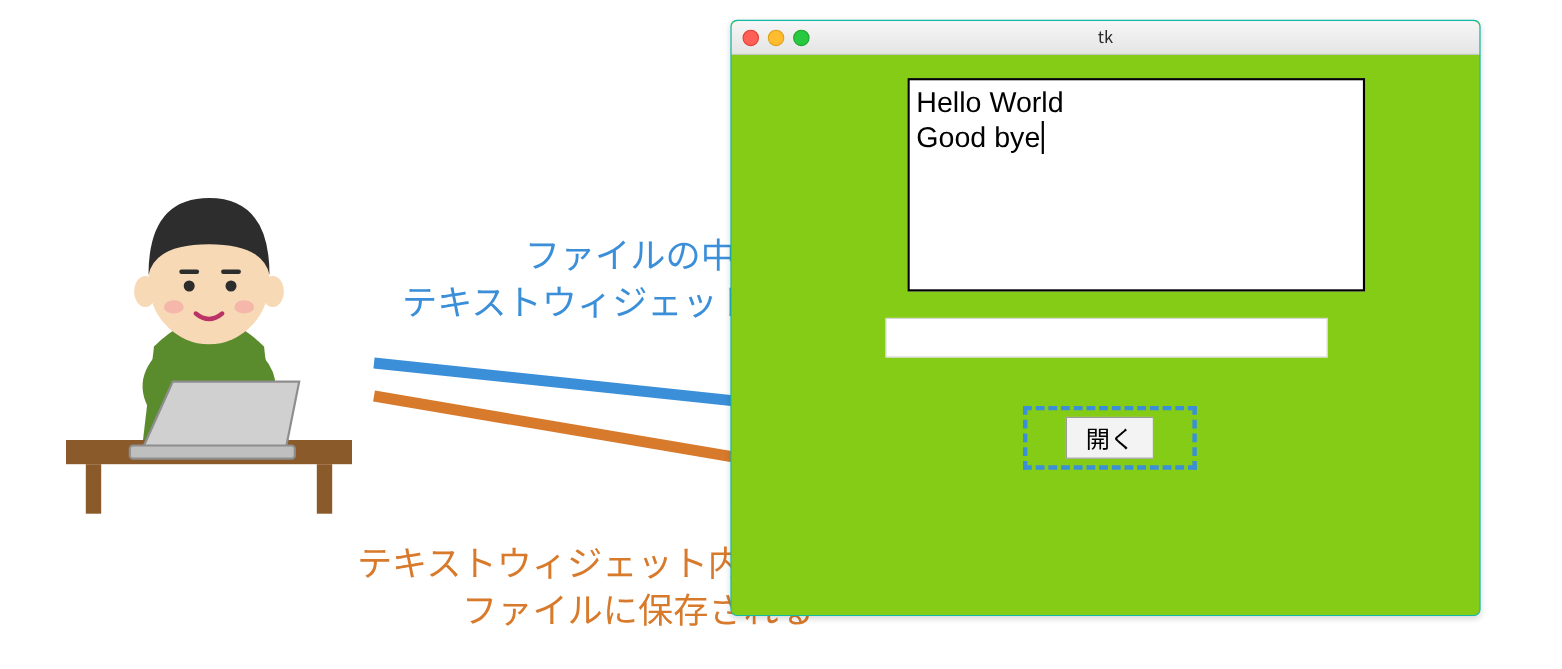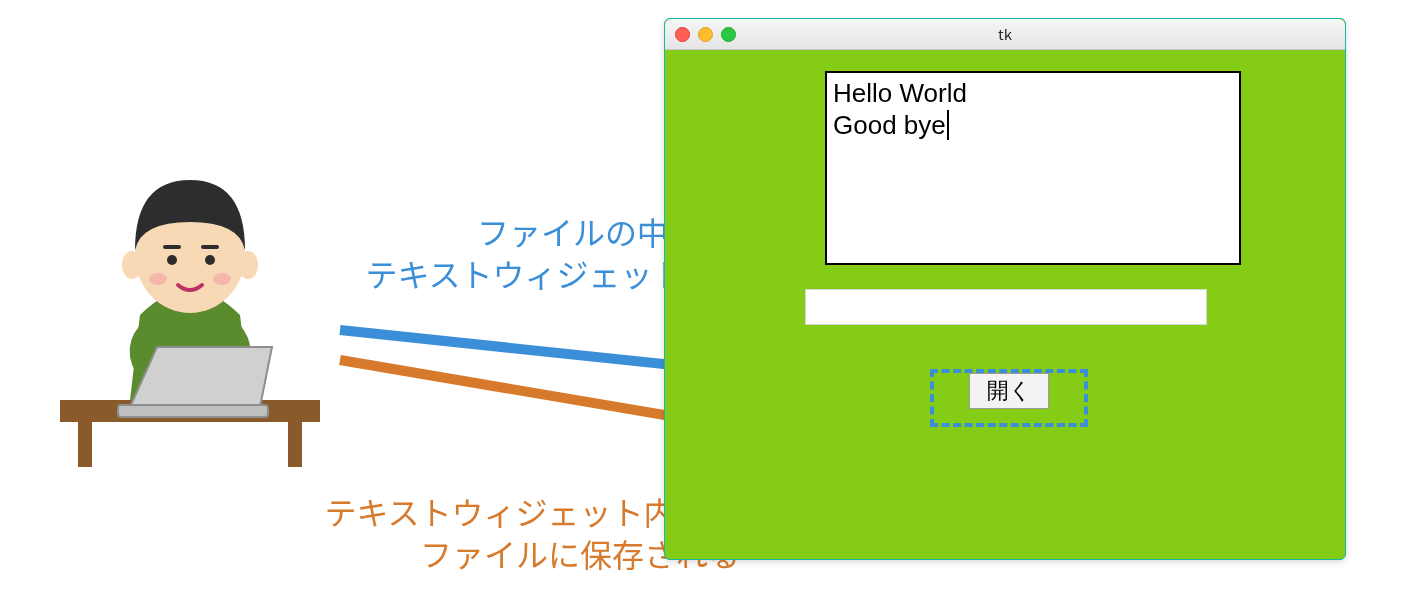--- a/index.html
+++ b/index.html
@@ -84,21 +84,21 @@
     width:400px; height:34px;
     background:#ffffff;
     border:1px solid #d5d5d5;
   }
 
   
   .btn-wrap {
     position:absolute;
     left:265px;
     width:150px; height:50px;
-    display:flex; align-items:flex-start; justify-content:center;font-family:Liberation Serif, serif;
+    display:flex; align-items:center; justify-content:center;
   }
   .open-wrap  { top:350px; border:4px dashed #3b8fd8; }
   .save-wrap  { top:420px; border:4px dashed #d87a2c; }
   .tk-btn {
     min-width:80px;
     padding:2px 14px;
     font-size:22px;
     background:#f3f3f3;
     border:1px solid #9b9b9b;
     cursor:pointer;

